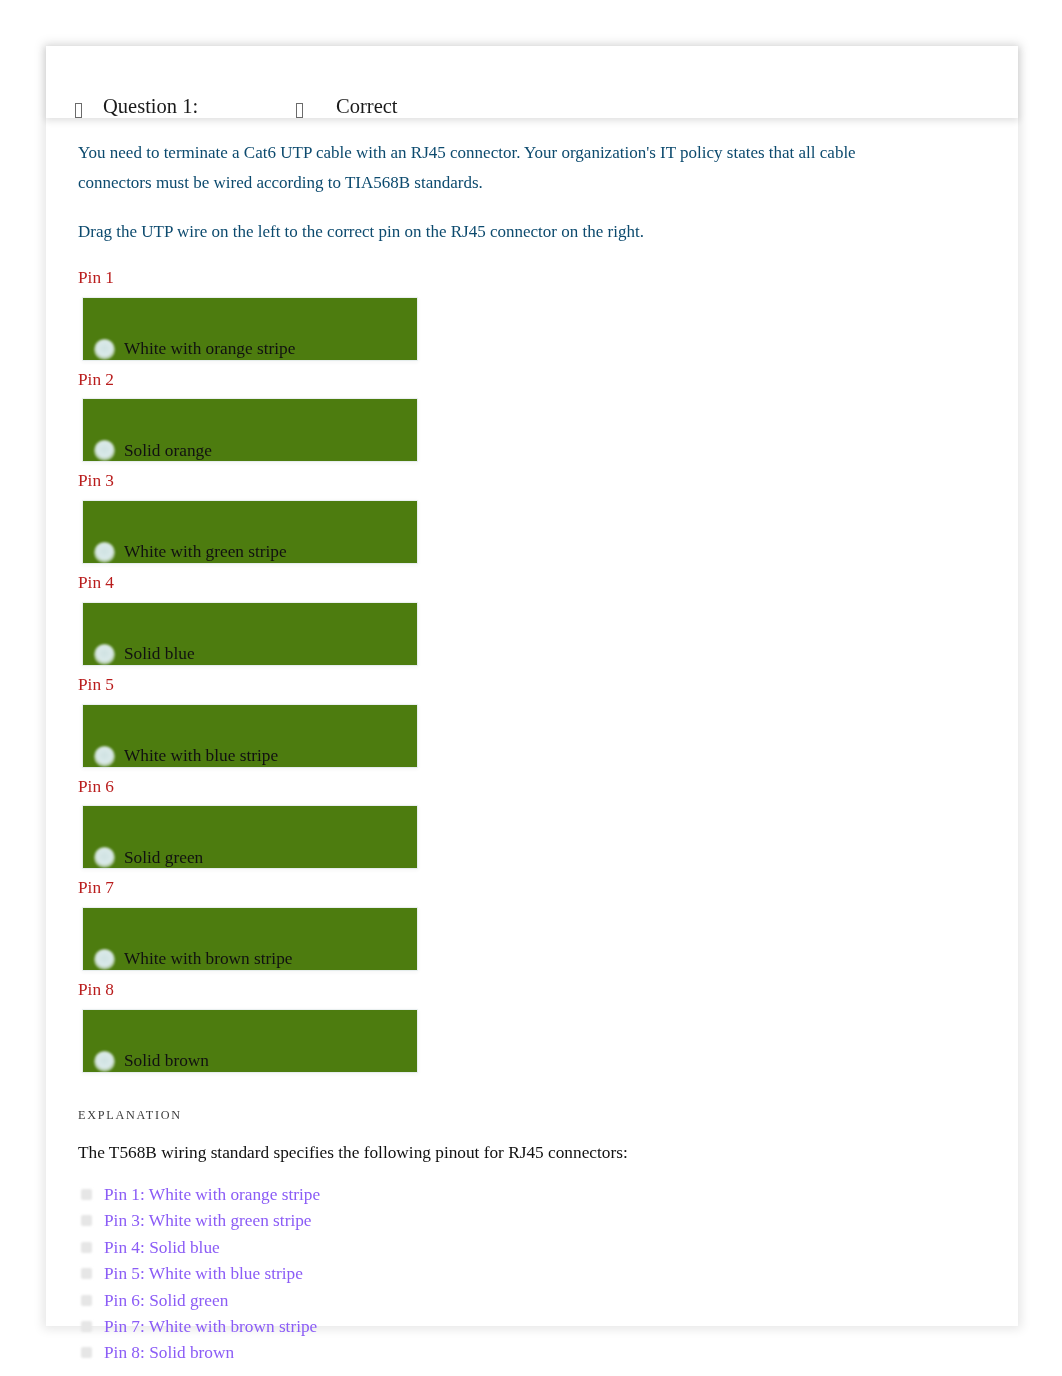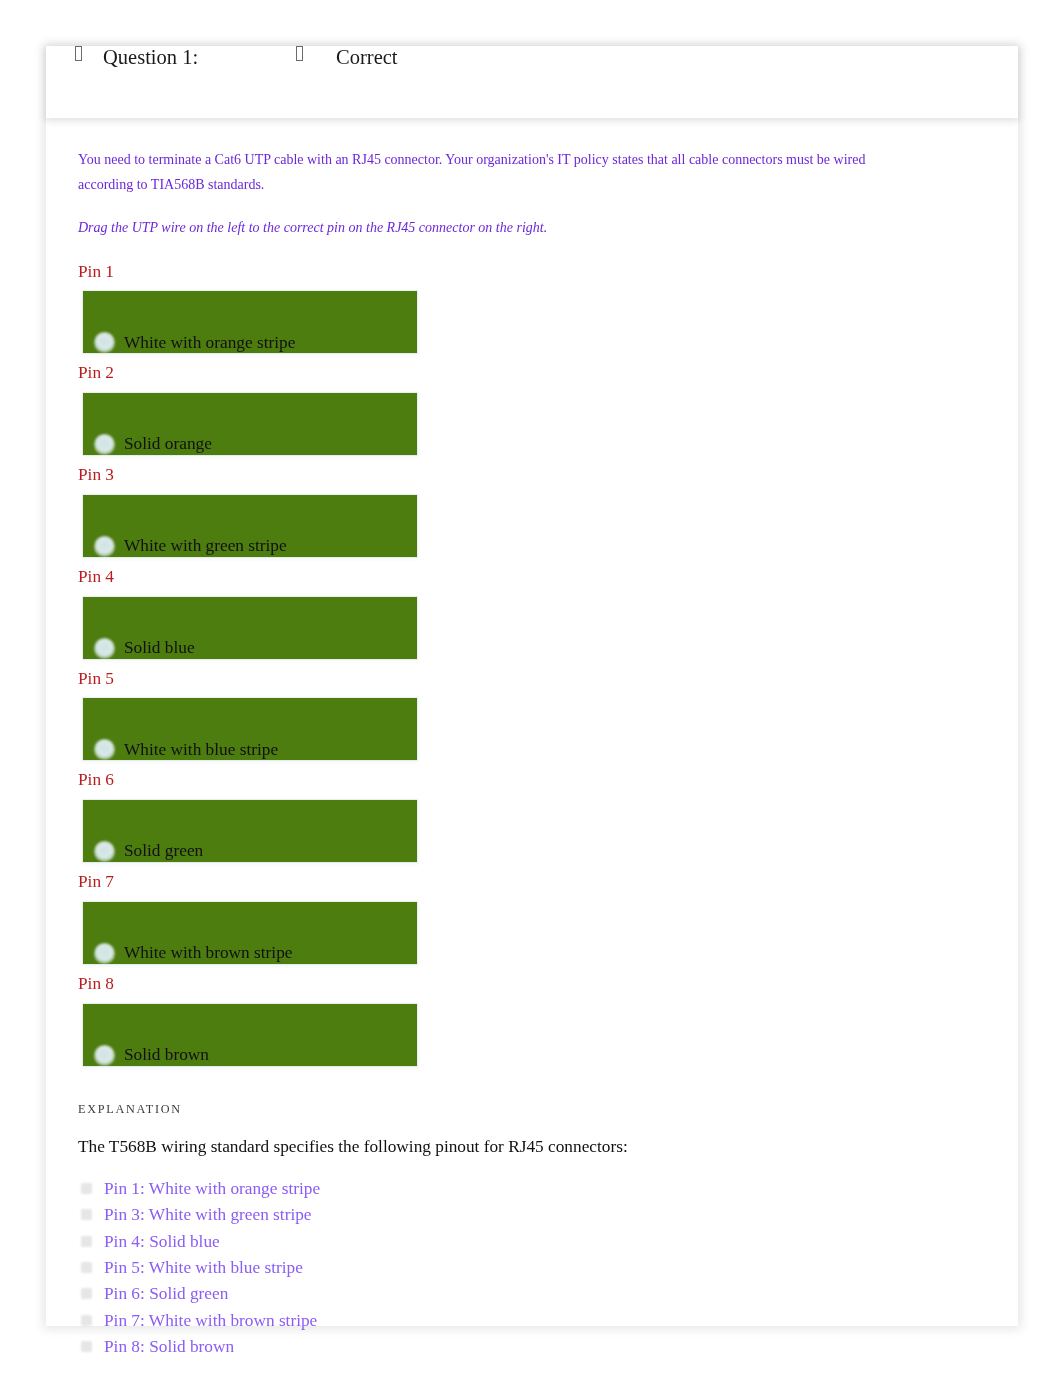--- a/index.html
+++ b/index.html
@@ -31,21 +31,21 @@
   
   #question-header {
     position: absolute;
     left: 46px;
     top: 46px;
     width: 972px;
     height: 72px;
     background: #ffffff;
     box-shadow: 0 2px 7px 1px rgba(0,0,0,0.12);
     display: flex;
-    align-items: flex-start;
+    align-items: flex-end;
     z-index: 4;
   }
   .tofu {
     display: inline-block;
     box-sizing: border-box;
     border: 1.6px solid #6b6b6b;
     background: #ffffff;
     vertical-align: middle;
   }
   #header-icon-1 {
@@ -78,28 +78,28 @@
     height: 1208px;
     background: #ffffff;
     z-index: 3;
     padding: 0;
   }
   .content-inner {
     position: relative;
     padding: 16px 40px 0 32px;
   }
   .para {
-    font-size: 14px;
+    font-size: 17px;
     line-height: 1.78;
-    margin: 14px 0 14px 0;
+    margin: 4px 0 14px 0;
     max-width: 800px;
-    color: #6d28d9;
+    color: #0c4a6e;
   }
   #prompt-paragraph { margin-bottom: 18px; }
-  #instruction-paragraph { margin-bottom: 21px; font-style: italic; }
+  #instruction-paragraph { margin-bottom: 21px; }
 
   
   #pin-list { margin: 0; }
   .pin-block { margin-bottom: 10px; }
   .pin-label {
     font-size: 17.3px;
     line-height: 1.2;
     color: #b91c1c;
     margin-bottom: 9px;
   }

